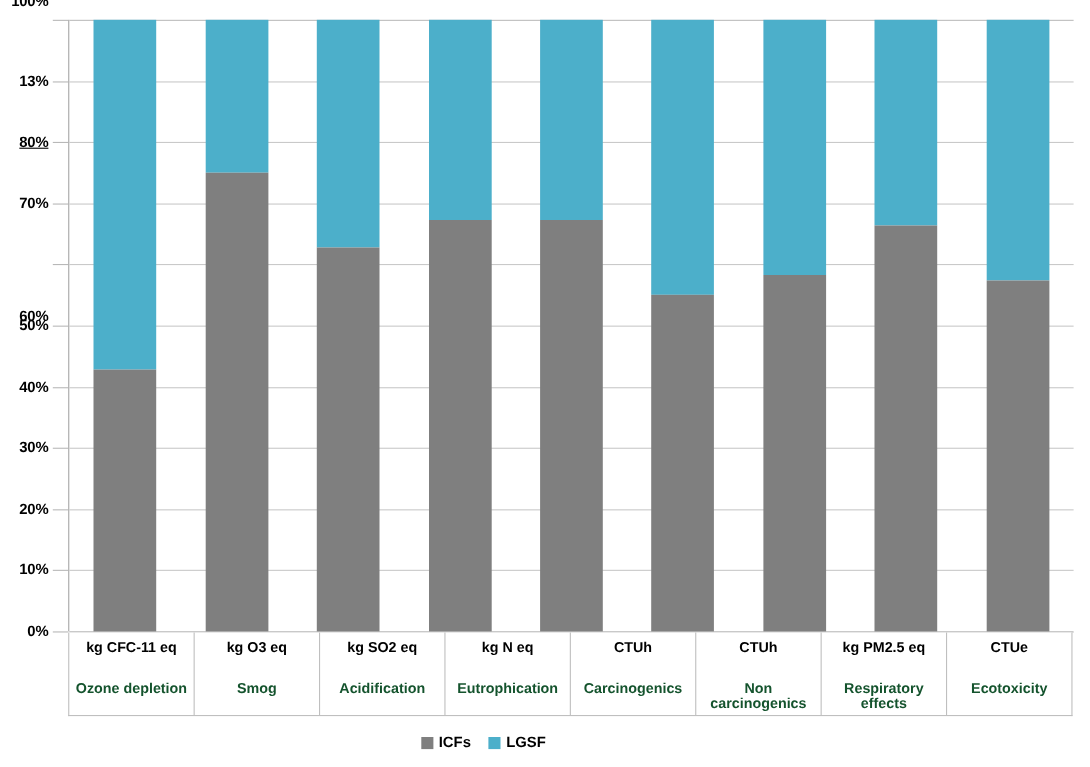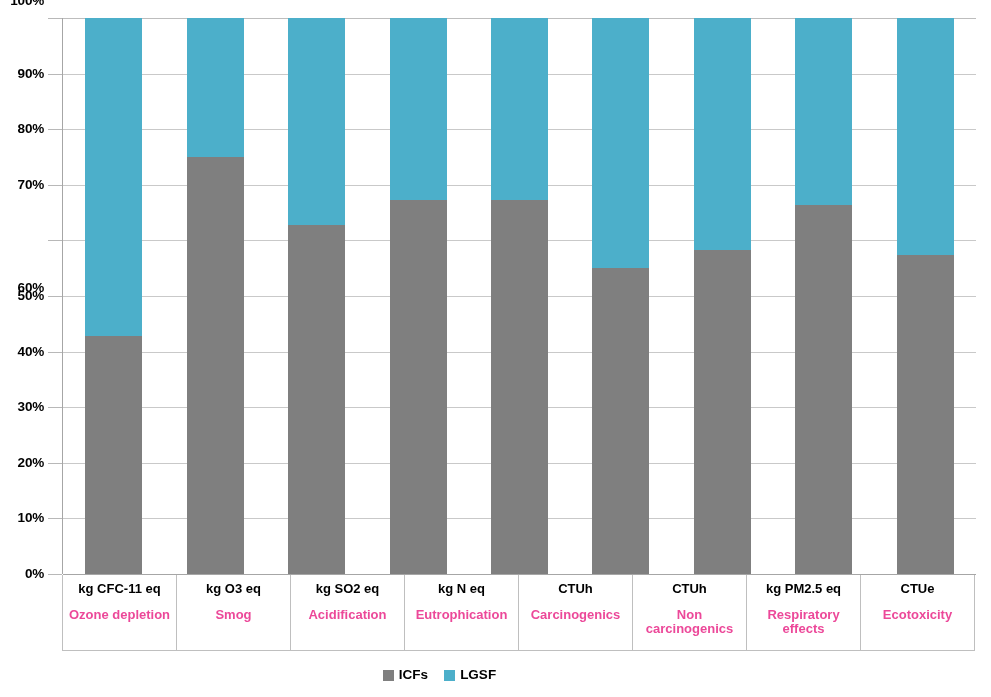--- a/index.html
+++ b/index.html
@@ -120,24 +120,24 @@
   .cat-cell:last-child { border-right: none; }
   .cat-unit {
     font-size: 13px;
     font-weight: bold;
     color: #000000;
     line-height: 1.15;
     text-align: center;
     white-space: nowrap;
   }
   .cat-name {
-    margin-top: 11px;
+    margin-top: 22px;
     font-size: 13px;
     font-weight: bold;
-    color: #ec4899;
+    color: #14532d;
     line-height: 1.12;
     text-align: center;
     white-space: pre-line;
   }
 
   
   #legend {
     position: absolute;
     left: 0;
     top: 664px;
@@ -180,23 +180,23 @@
       <div class="y-tick-label" style="top: 407.2px;">30%</div>
       <div class="y-tick-mark" style="top: 407.2px;"></div>
       <div class="y-tick-label" style="top: 351.6px;">40%</div>
       <div class="y-tick-mark" style="top: 351.6px;"></div>
       <div class="y-tick-label" style="top: 296px;">50%</div>
       <div class="y-tick-mark" style="top: 296px;"></div>
       <div class="y-tick-label" style="top: 240.4px; margin-top: 48px;">60%</div>
       <div class="y-tick-mark" style="top: 240.4px;"></div>
       <div class="y-tick-label" style="top: 184.8px;">70%</div>
       <div class="y-tick-mark" style="top: 184.8px;"></div>
-      <div class="y-tick-label" style="top: 129.2px;">80%</div>
+      <div class="y-tick-label" style="top: 129.2px; text-decoration: underline;">80%</div>
       <div class="y-tick-mark" style="top: 129.2px;"></div>
-      <div class="y-tick-label" style="top: 73.6px;">90%</div>
+      <div class="y-tick-label" style="top: 73.6px;">13%</div>
       <div class="y-tick-mark" style="top: 73.6px;"></div>
       <div class="y-tick-label" style="top: 1px;">100%</div>
       <div class="y-tick-mark" style="top: 18px;"></div>
     </div>
 
   <div id="plot-area">
       <div class="gridline zero-line" style="top: 556px;"></div>
       <div class="gridline" style="top: 500.4px;"></div>
       <div class="gridline" style="top: 444.8px;"></div>
       <div class="gridline" style="top: 389.2px;"></div>

